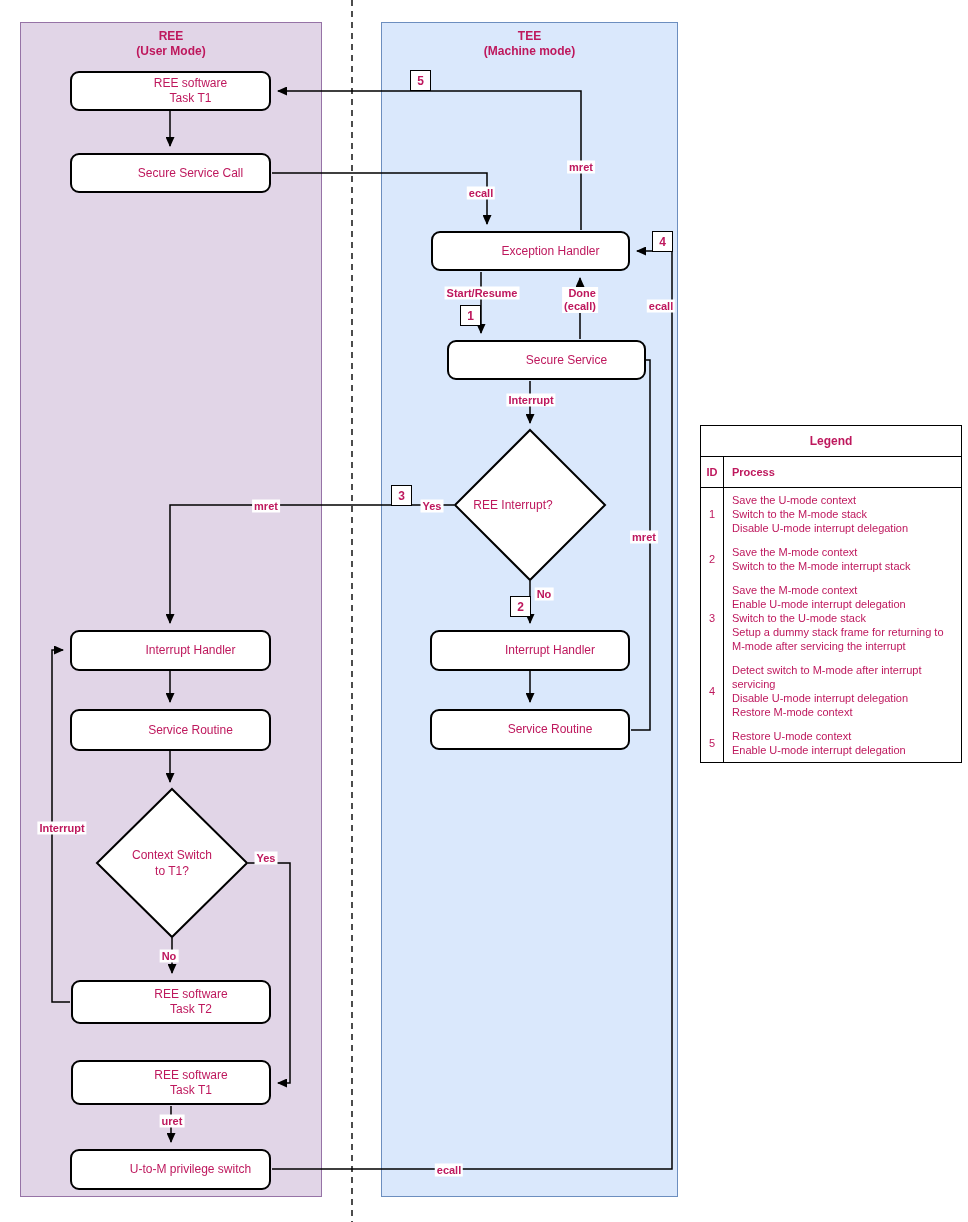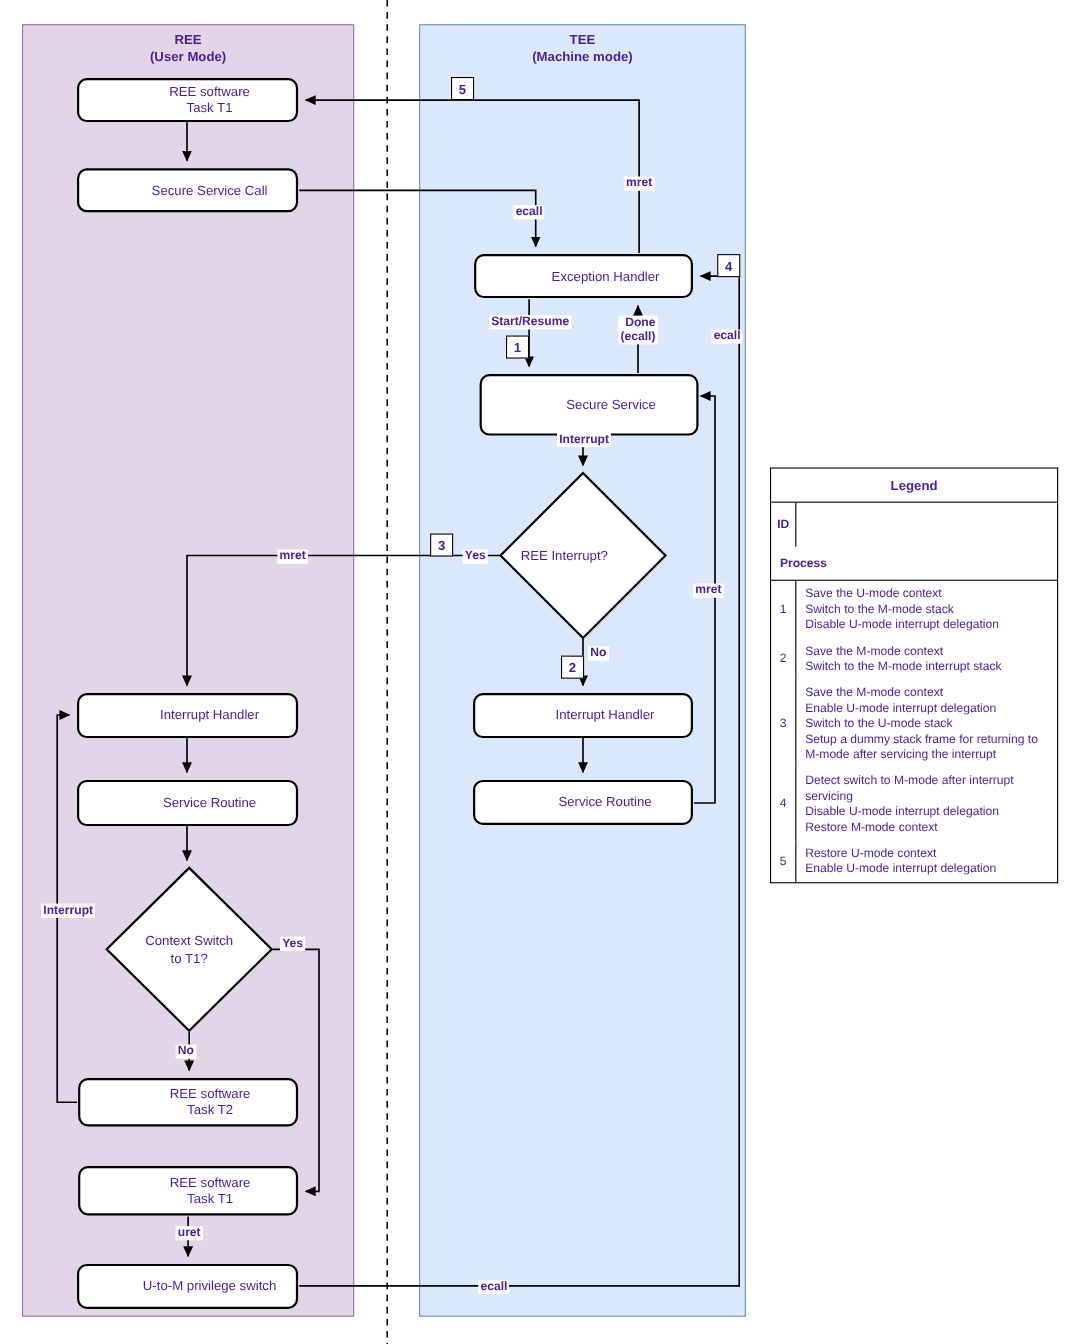--- a/index.html
+++ b/index.html
@@ -1,18 +1,18 @@
 <!DOCTYPE html>
 <html><head>
 <meta charset="utf-8">
 <style>
   html,body{margin:0;padding:0;background:#ffffff;}
   #canvas{
     position:relative;width:968px;height:1222px;background:#ffffff;
-    font-family:"Liberation Sans", sans-serif;color:#4c1d95;overflow:hidden;
+    font-family:"Liberation Sans", sans-serif;color:#be185d;overflow:hidden;
   }
   .region{position:absolute;box-sizing:border-box;}
   .region.ree{left:20px;top:22px;width:302px;height:1175px;background:#E1D5E7;border:1px solid #9673A6;}
   .region.tee{left:381px;top:22px;width:297px;height:1175px;background:#DAE8FC;border:1px solid #6C8EBF;}
   .region-title{
     position:absolute;top:6px;left:0;width:100%;text-align:center;
     font-weight:bold;font-size:12px;line-height:15px;white-space:pre-line;
   }
   svg.overlay{position:absolute;left:0;top:0;pointer-events:none;}
   .node{
@@ -36,21 +36,21 @@
   }
   .legend{
     position:absolute;left:700px;top:425px;width:262px;box-sizing:border-box;
     background:#ffffff;border:1px solid #000;font-size:11px;
   }
   .legend-title{
     text-align:center;font-weight:bold;font-size:12px;padding:8px 0;
     border-bottom:1px solid #000;
   }
   .legend-row{display:flex;align-items:stretch;}
-  .legend-head{border-bottom:1px solid #000;flex-direction:column;}
+  .legend-head{border-bottom:1px solid #000;}
   .legend-id{
     width:22px;flex:0 0 22px;border-right:1px solid #000;display:flex;
     align-items:center;justify-content:center;text-align:center;
   }
   .legend-head .legend-id{font-weight:bold;padding:9px 0;}
   .legend-process{flex:1;padding:9px 6px 9px 8px;font-weight:bold;}
   .legend-body .legend-process{
     font-weight:normal;padding:5px 4px 5px 8px;line-height:14px;white-space:pre-line;
   }
 </style>
@@ -123,21 +123,21 @@
   <div class="node" style="left:70px;top:153px;width:201px;height:40px;">Secure Service Call</div>
   <div class="node" style="left:70px;top:630px;width:201px;height:41px;">Interrupt Handler</div>
   <div class="node" style="left:70px;top:709px;width:201px;height:42px;">Service Routine</div>
   <div class="node" style="left:71px;top:980px;width:200px;height:44px;">REE software
 Task T2</div>
   <div class="node" style="left:71px;top:1060px;width:200px;height:45px;">REE software
 Task T1</div>
   <div class="node" style="left:431px;top:231px;width:199px;height:40px;">Exception Handler</div>
 
   <div class="node" style="left:70px;top:1149px;width:201px;height:41px;">U-to-M privilege switch</div>
-  <div class="node" style="left:436px;top:340px;width:199px;height:56px;">Secure Service</div>
+  <div class="node" style="left:447px;top:340px;width:199px;height:40px;">Secure Service</div>
   <div class="node" style="left:430px;top:630px;width:200px;height:41px;">Interrupt Handler</div>
   <div class="node" style="left:430px;top:709px;width:200px;height:41px;">Service Routine</div>
 
   <div class="diamond-text" style="left:438px;top:430px;width:150px;height:150px;">REE Interrupt?</div>
   <div class="diamond-text" style="left:97px;top:789px;width:150px;height:148px;">Context Switch
 to T1?</div>
 
   <div class="edge-label" style="left:481px;top:193px;">ecall</div>
   <div class="edge-label" style="left:581px;top:167px;">mret</div>
   <div class="edge-label" style="left:482px;top:293px;">Start/Resume</div>

